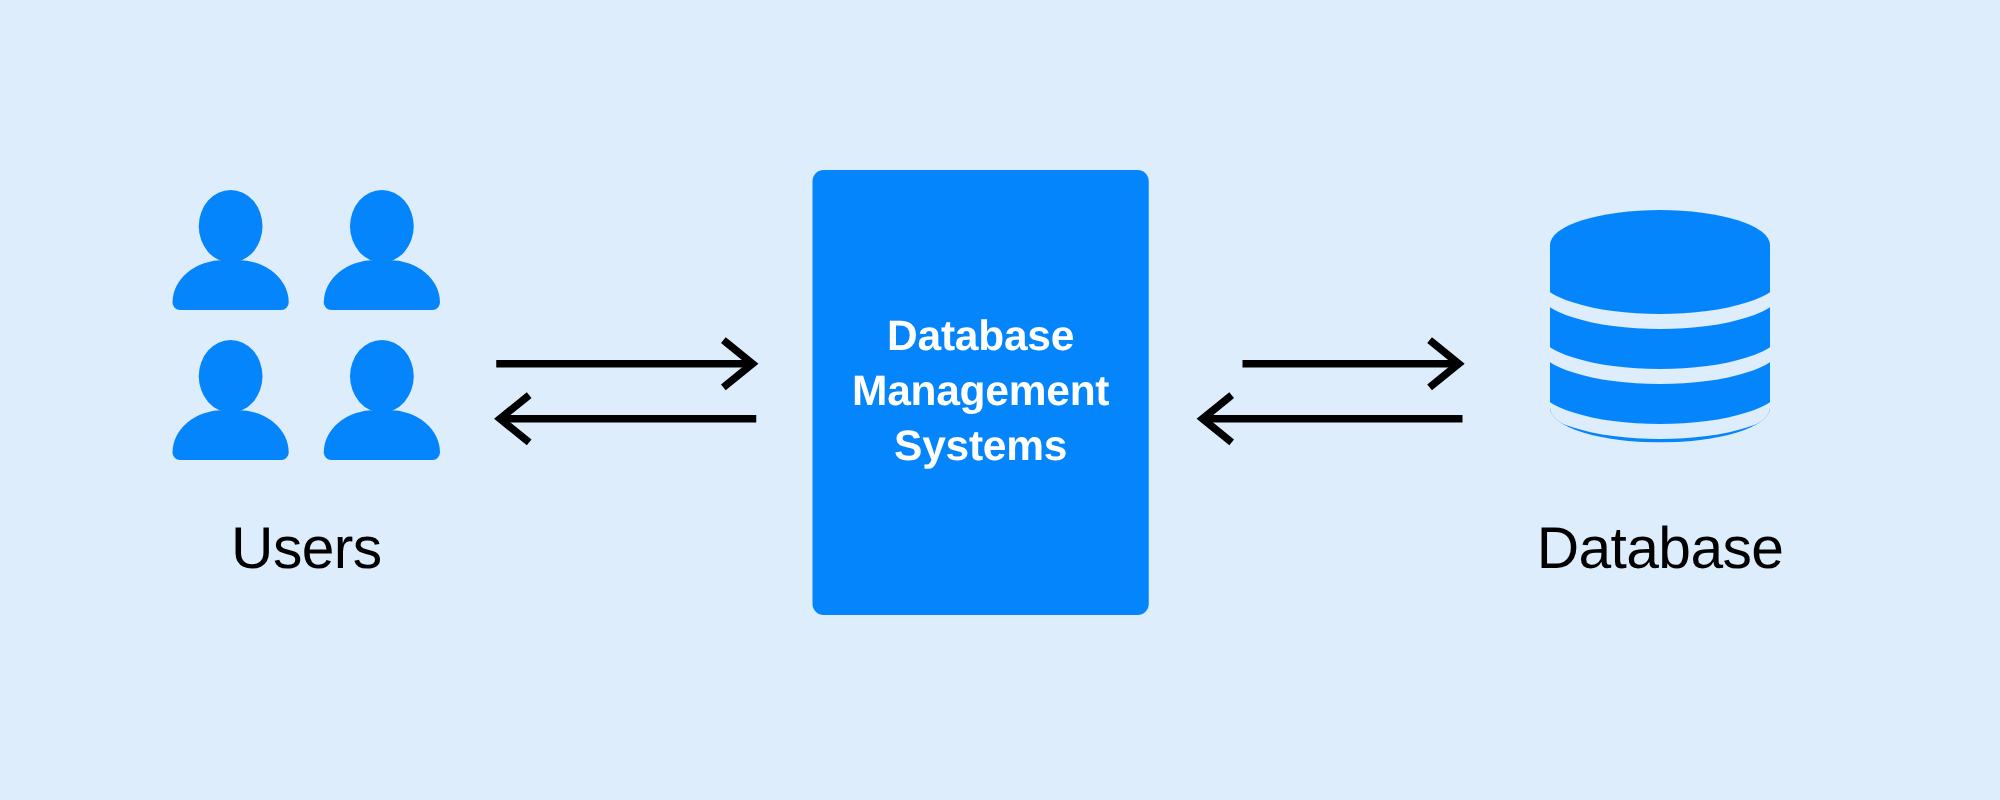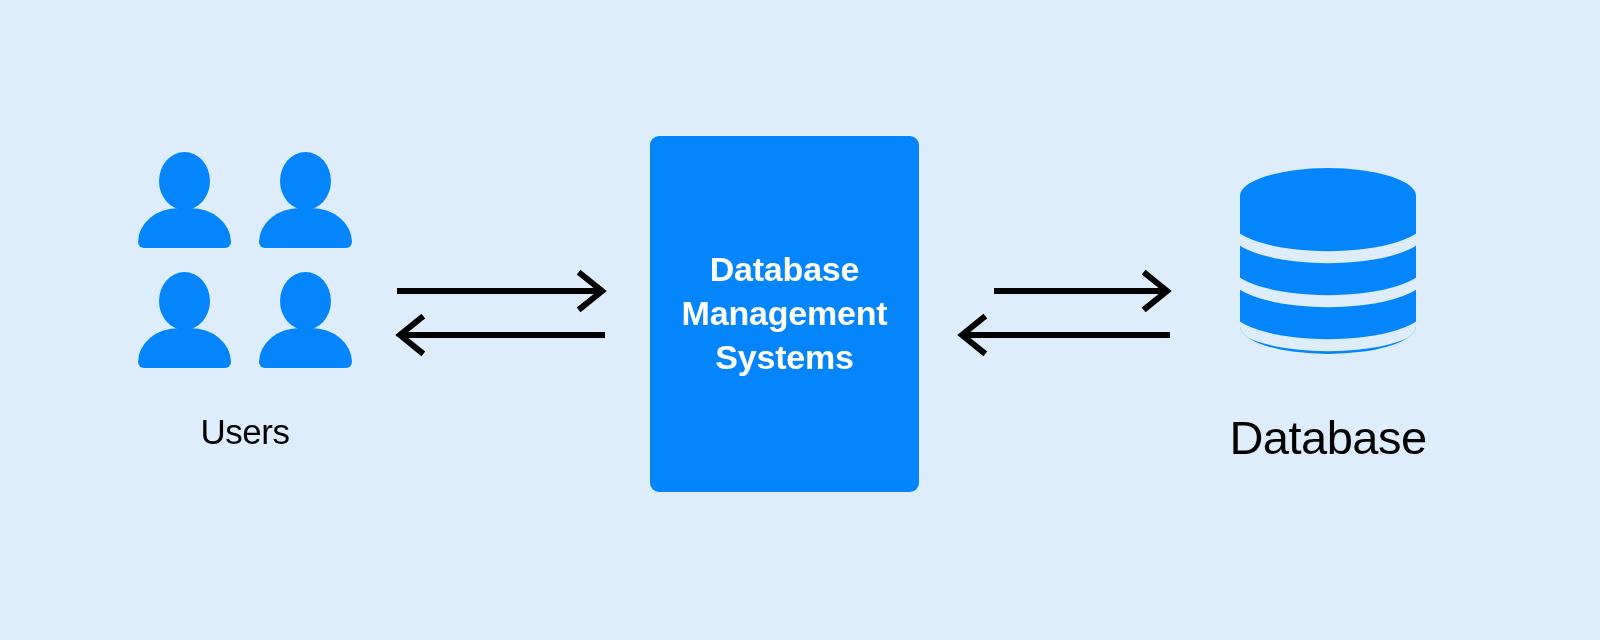--- a/index.html
+++ b/index.html
@@ -63,21 +63,21 @@
     background: #0585fc;
     border-radius: 48px 48px 7px 7px / 40px 40px 7px 7px;
   }
 
   #users-label {
     position: absolute;
     left: 0;
     top: 262px;
     width: 214px;
     text-align: center;
-    font-size: 35px;
+    font-size: 47px;
     font-weight: 400;
     color: #000000;
     letter-spacing: -0.5px;
     line-height: 1;
     white-space: nowrap;
   }
 
   
   .arrow-pair {
     position: absolute;

